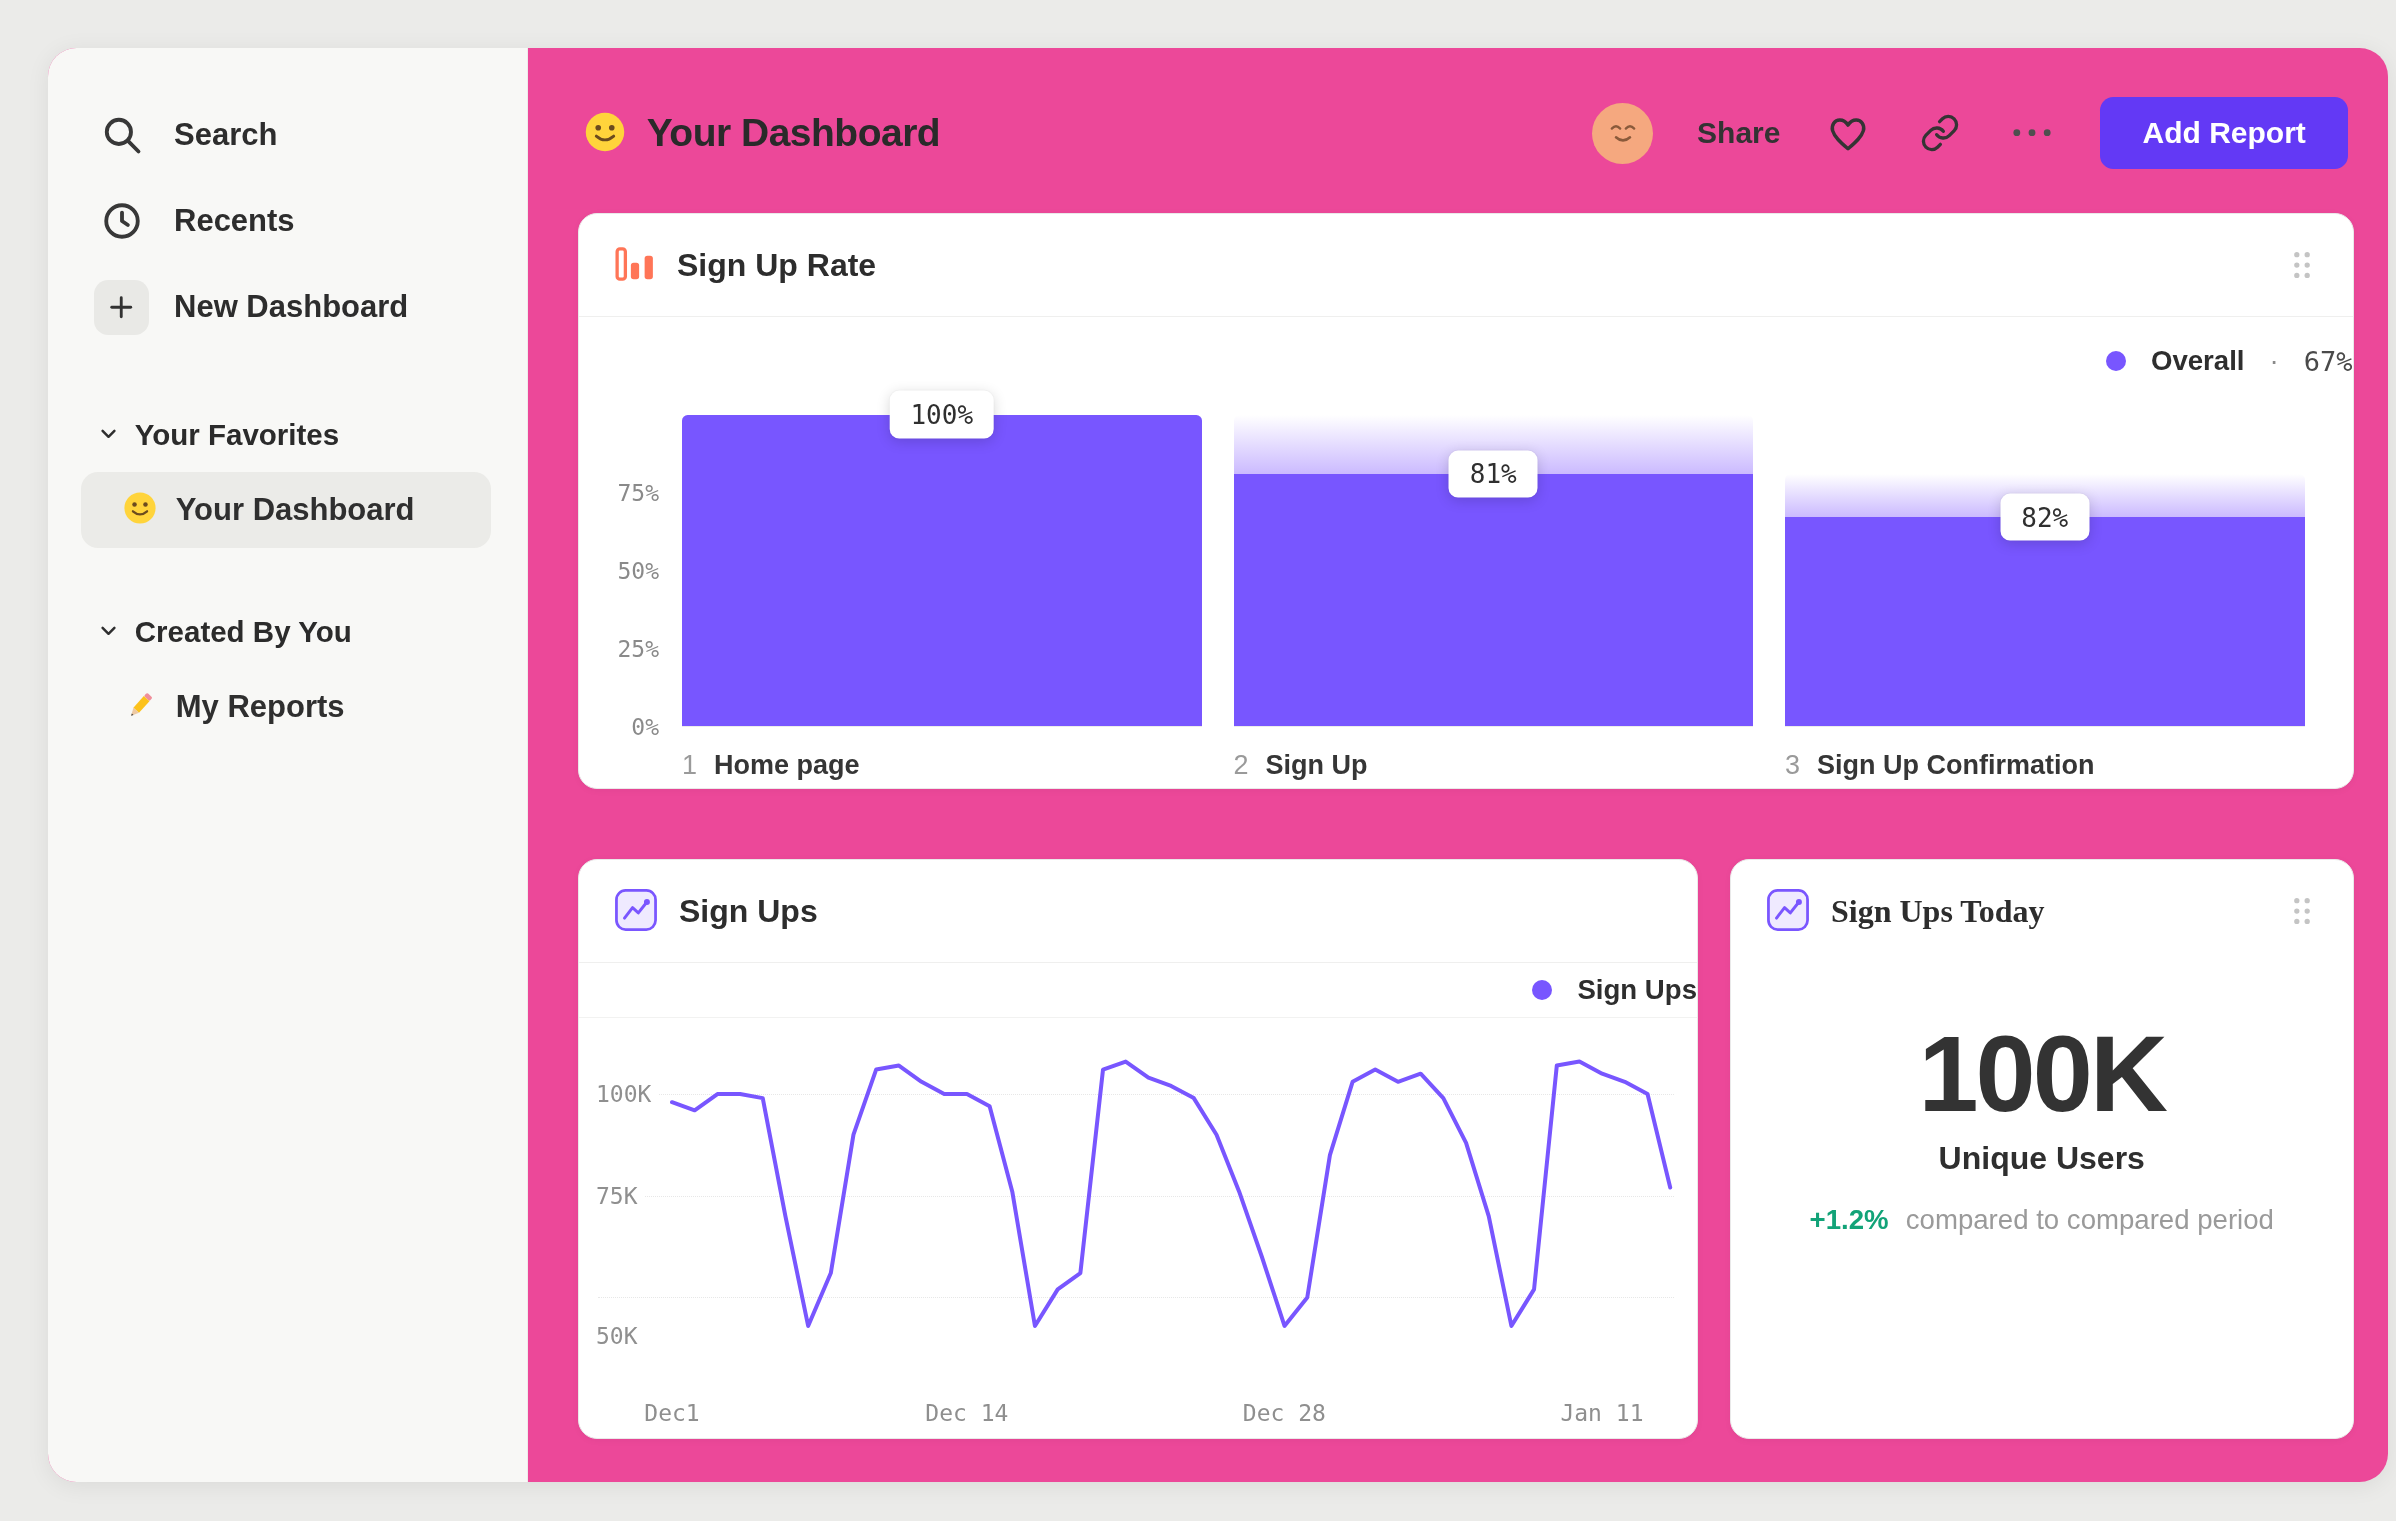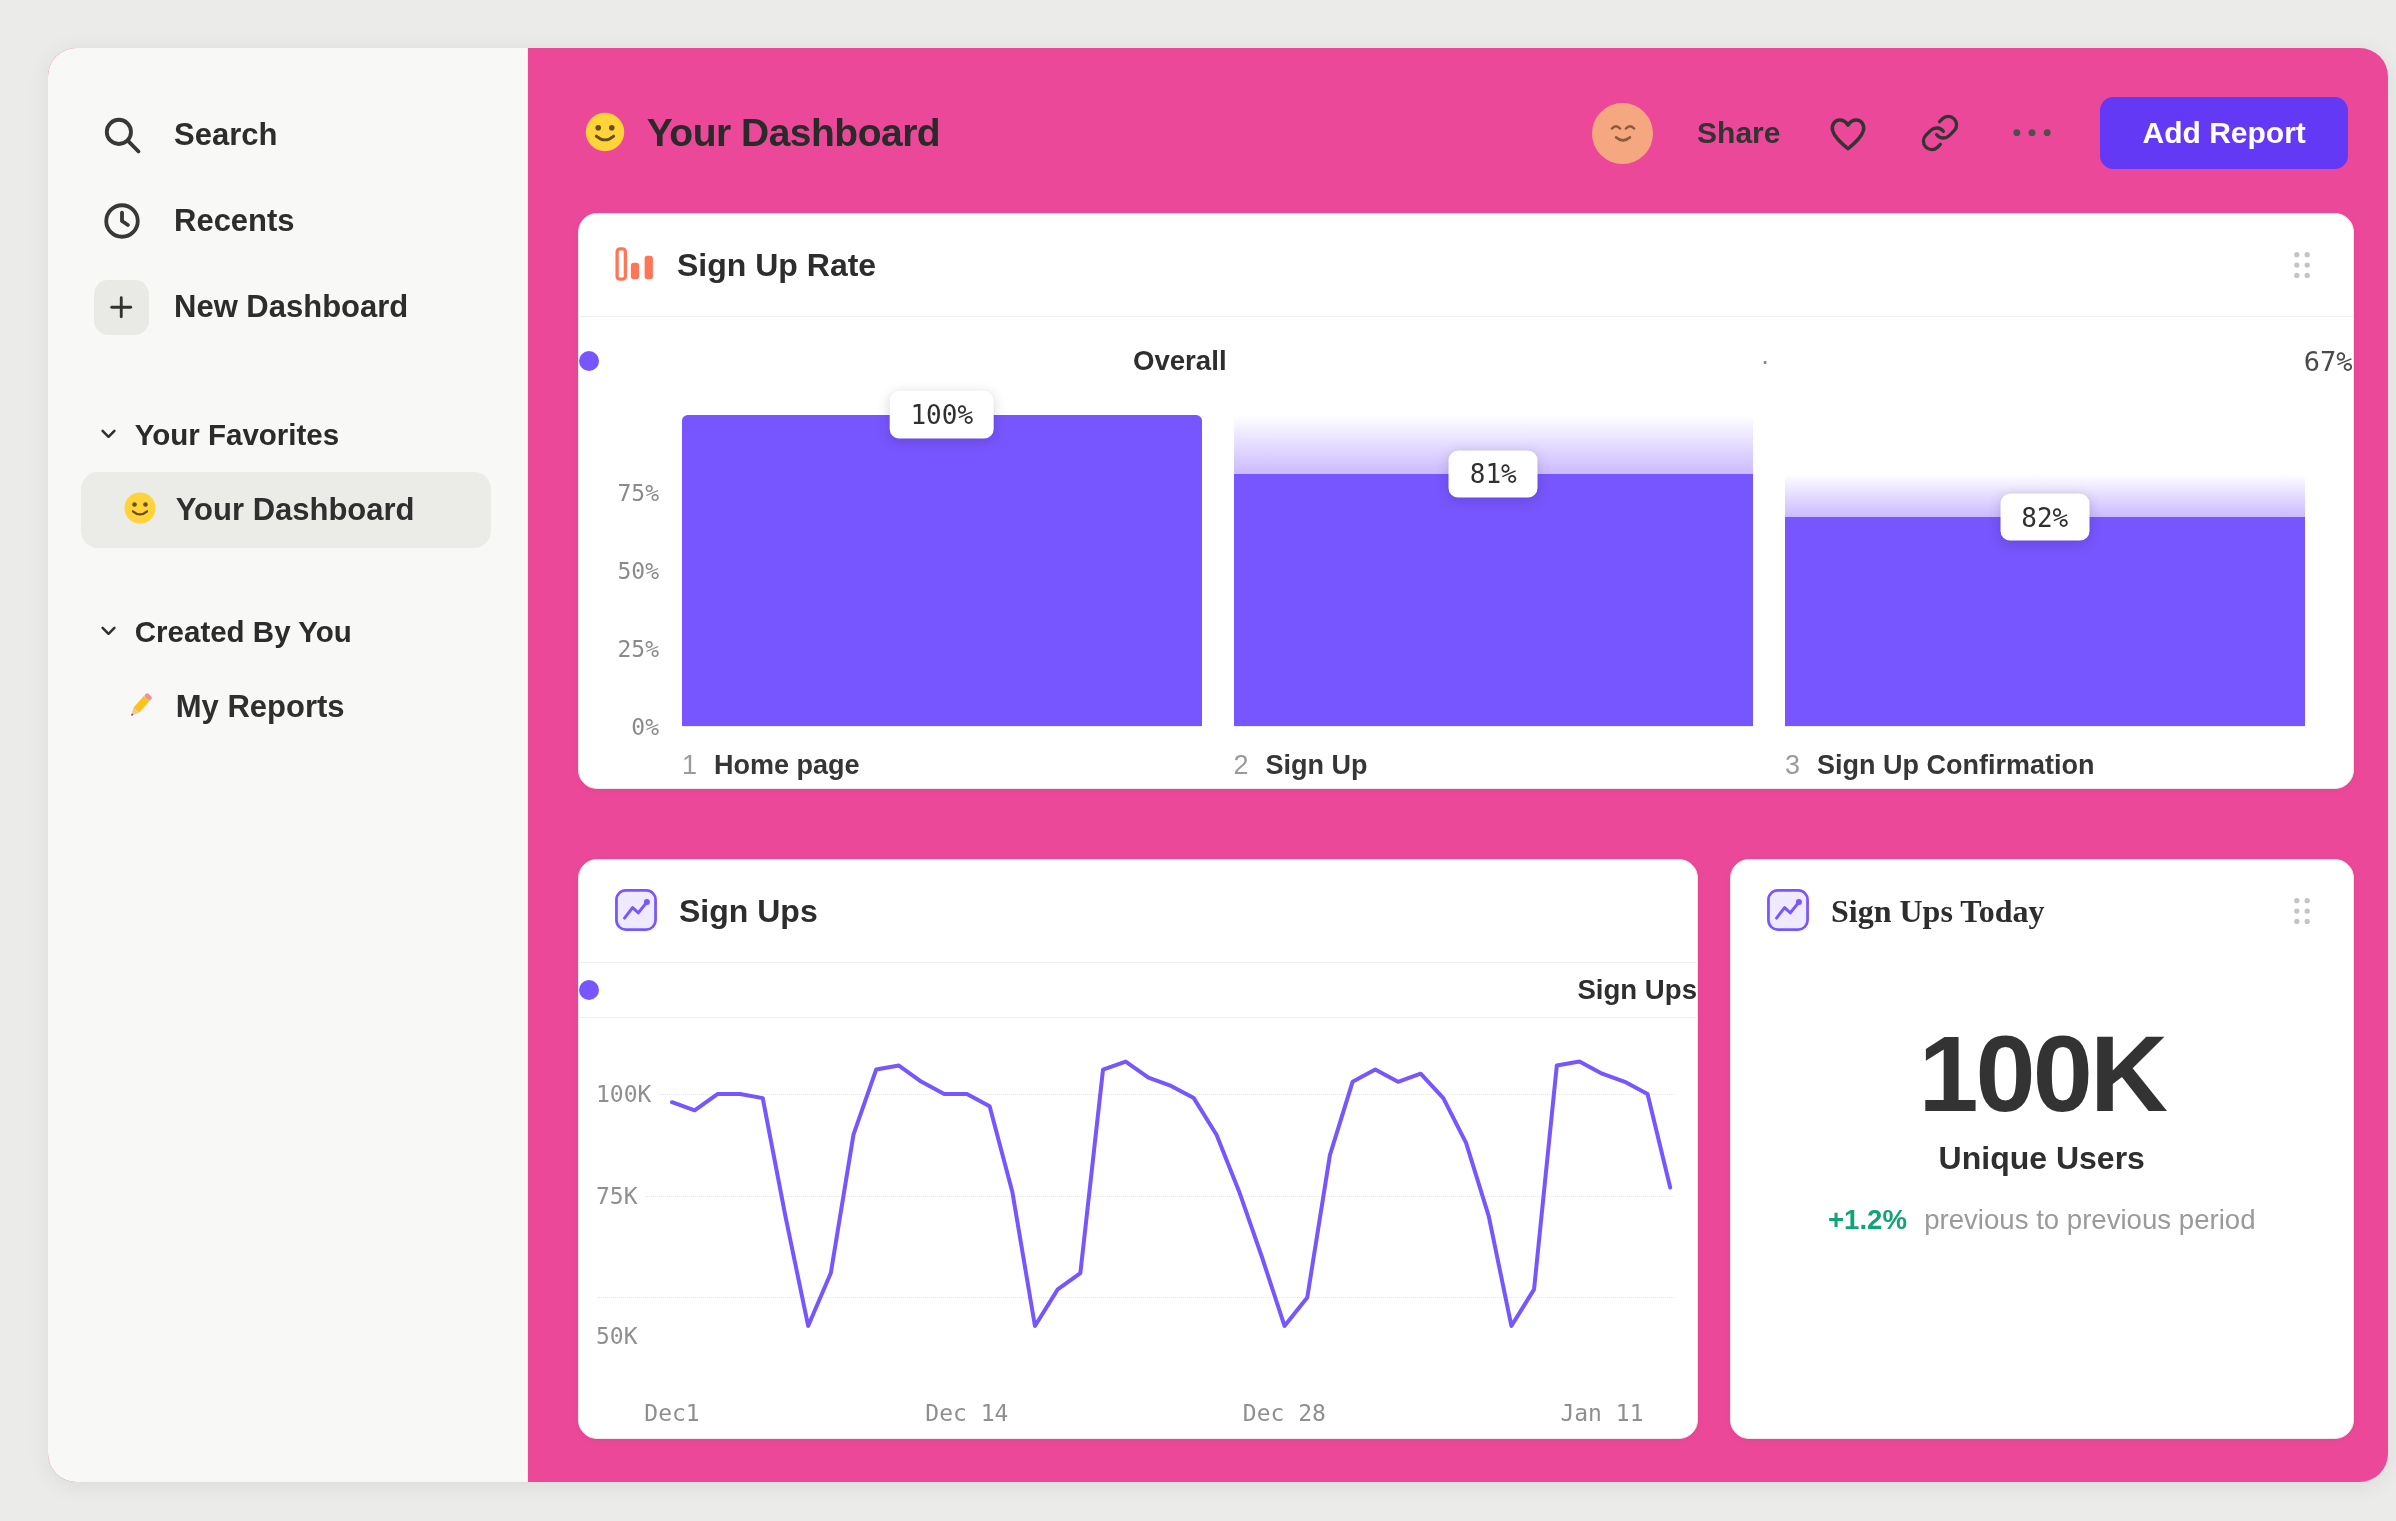--- a/index.html
+++ b/index.html
@@ -45,21 +45,21 @@
     background:var(--button-purple,#6339f5); color:#fff; font-size:30px; font-weight:600;
     font-family:inherit; display:flex; align-items:center;
   }
   
   .card { background:#fff; border:1px solid #e9e9e9; border-radius:19px; box-shadow:0 1.9px 7.6px rgba(16,16,16,0.04); }
   .card-1 { margin-top:44px; height:576px; }
   .card-head { display:flex; align-items:center; gap:20px; height:103px; padding:0 38px 0 34px; border-bottom:1px solid #efefee; }
   .card-head.no-border { border-bottom:none;font-family:Liberation Serif, serif; }
   .card-title { font-size:32px; font-weight:700; color:#2d2d2d; margin:0; flex:1; }
   .drag-handle { cursor:grab; display:flex; align-items:center; }
-  .legend-row { display:flex; align-items:center; justify-content:space-between; gap:25px; margin-top:25px; height:38px; }
+  .legend-row { display:flex; align-items:center; justify-content:flex-end; gap:25px; margin-top:25px; height:38px; }
   .legend-row-2 { margin-top:0; height:55px; border-bottom:1px solid #f2f2f1; }
   .legend-dot { width:20px; height:20px; border-radius:50%; background:var(--purple,#7856ff); }
   .legend-name { font-size:27.6px; font-weight:700; color:#2e2e2e; }
   .legend-sep { font-size:27.6px; color:#8a8a8a; }
   .legend-value { font-size:27px; color:#4a4a4a; font-family:"DejaVu Sans Mono",monospace; }
   
   .funnel-wrap { display:flex; margin:19px 48px 0 21px; }
   .f-yaxis { width:82px; height:328px; position:relative; flex-shrink:0; }
   .f-ytick { position:absolute; right:23px; transform:translateY(50%); font-family:"DejaVu Sans Mono",monospace; font-size:23px; color:#8a8a8a; }
   .f-cols { flex:1; display:flex; gap:32px; }
@@ -359,21 +359,21 @@
               <circle cx="8" cy="28" r="2.8" fill="#c4c4c4"></circle>
                 <circle cx="19" cy="28" r="2.8" fill="#c4c4c4"></circle>
             </svg>
           </span>
         </div>
         <div class="stat-body">
           <div class="stat-value">100K</div>
           <div class="stat-label">Unique Users</div>
           <div class="stat-delta-row">
             <span class="stat-delta">+1.2%</span>
-            <span class="stat-note">previous to previous period</span>
+            <span class="stat-note">compared to compared period</span>
           </div>
         </div>
       </section>
 
     </div>
   </main>
 </div>
 
 
 </body></html>

